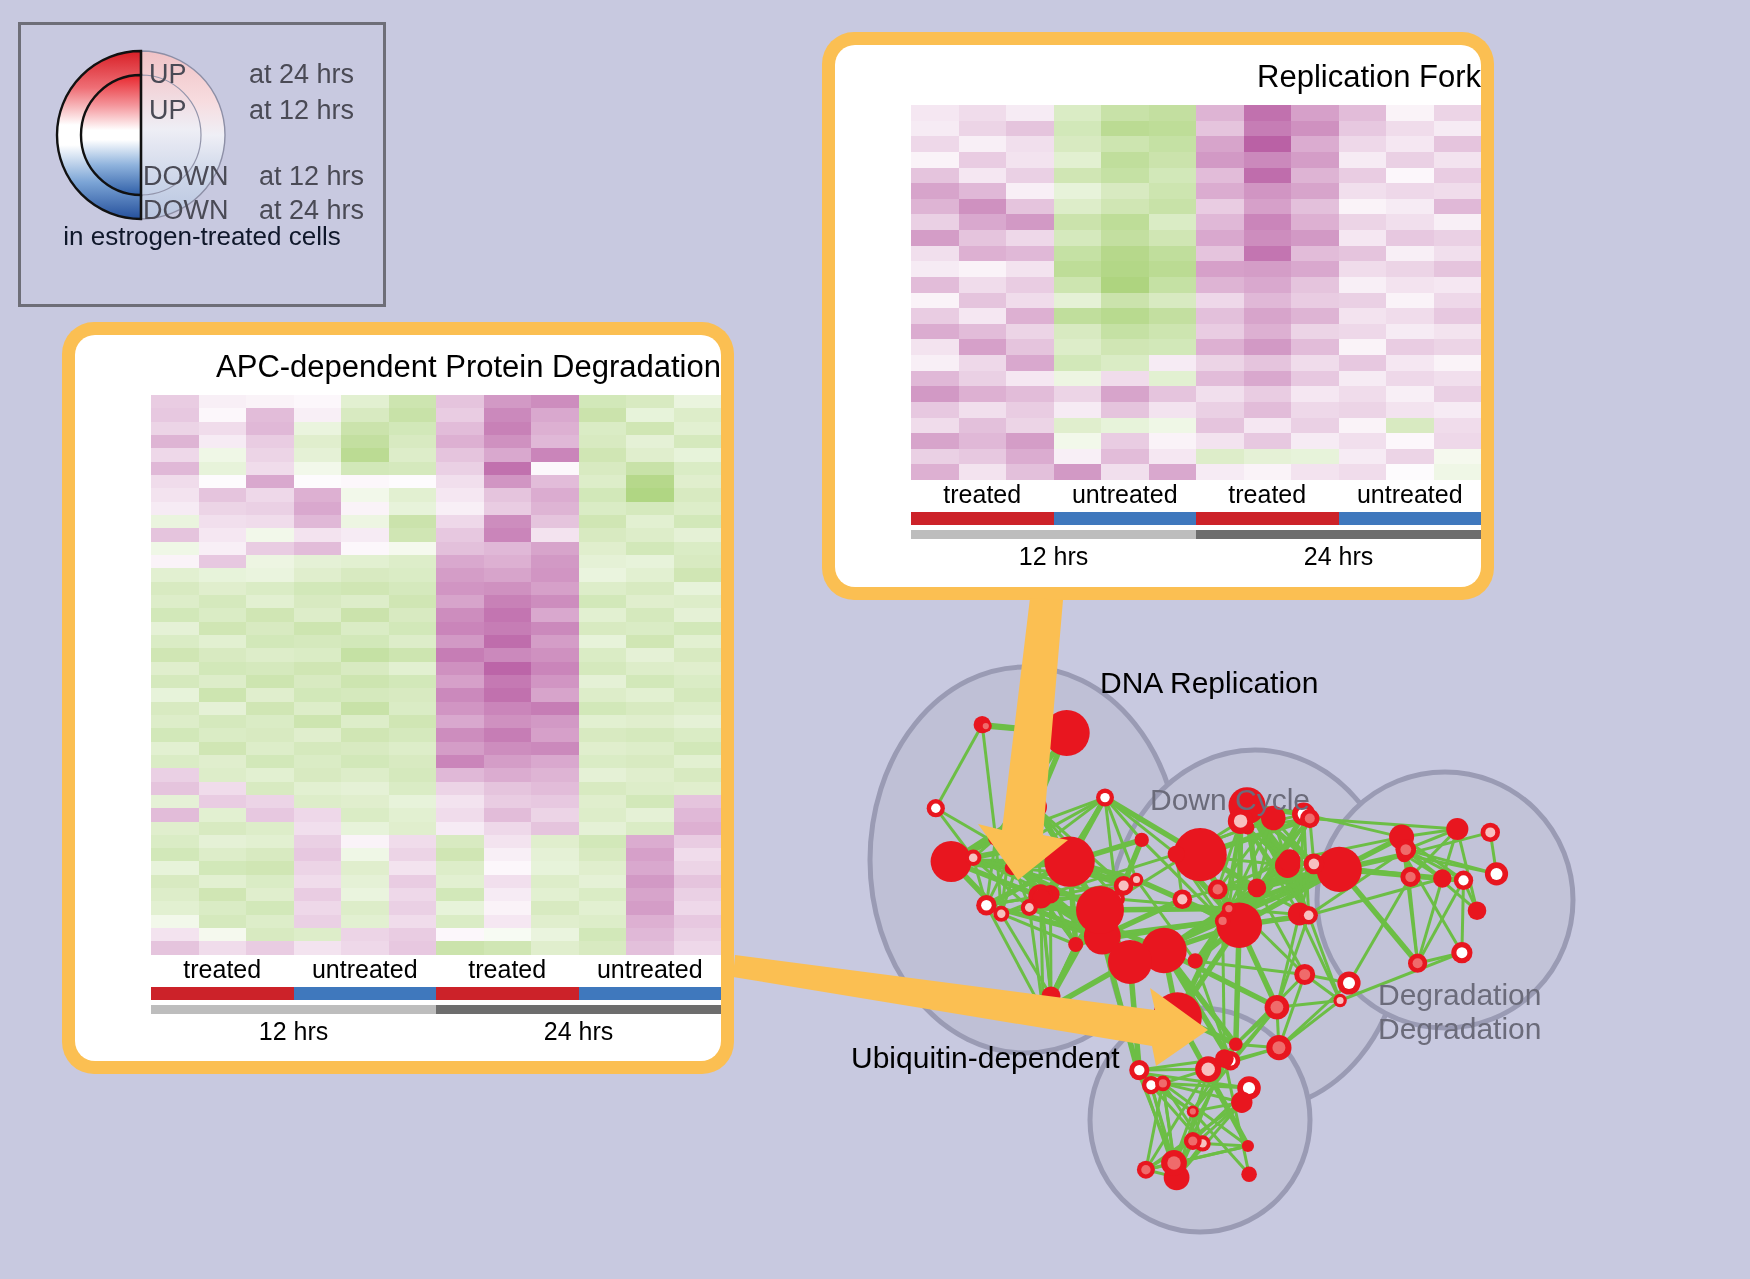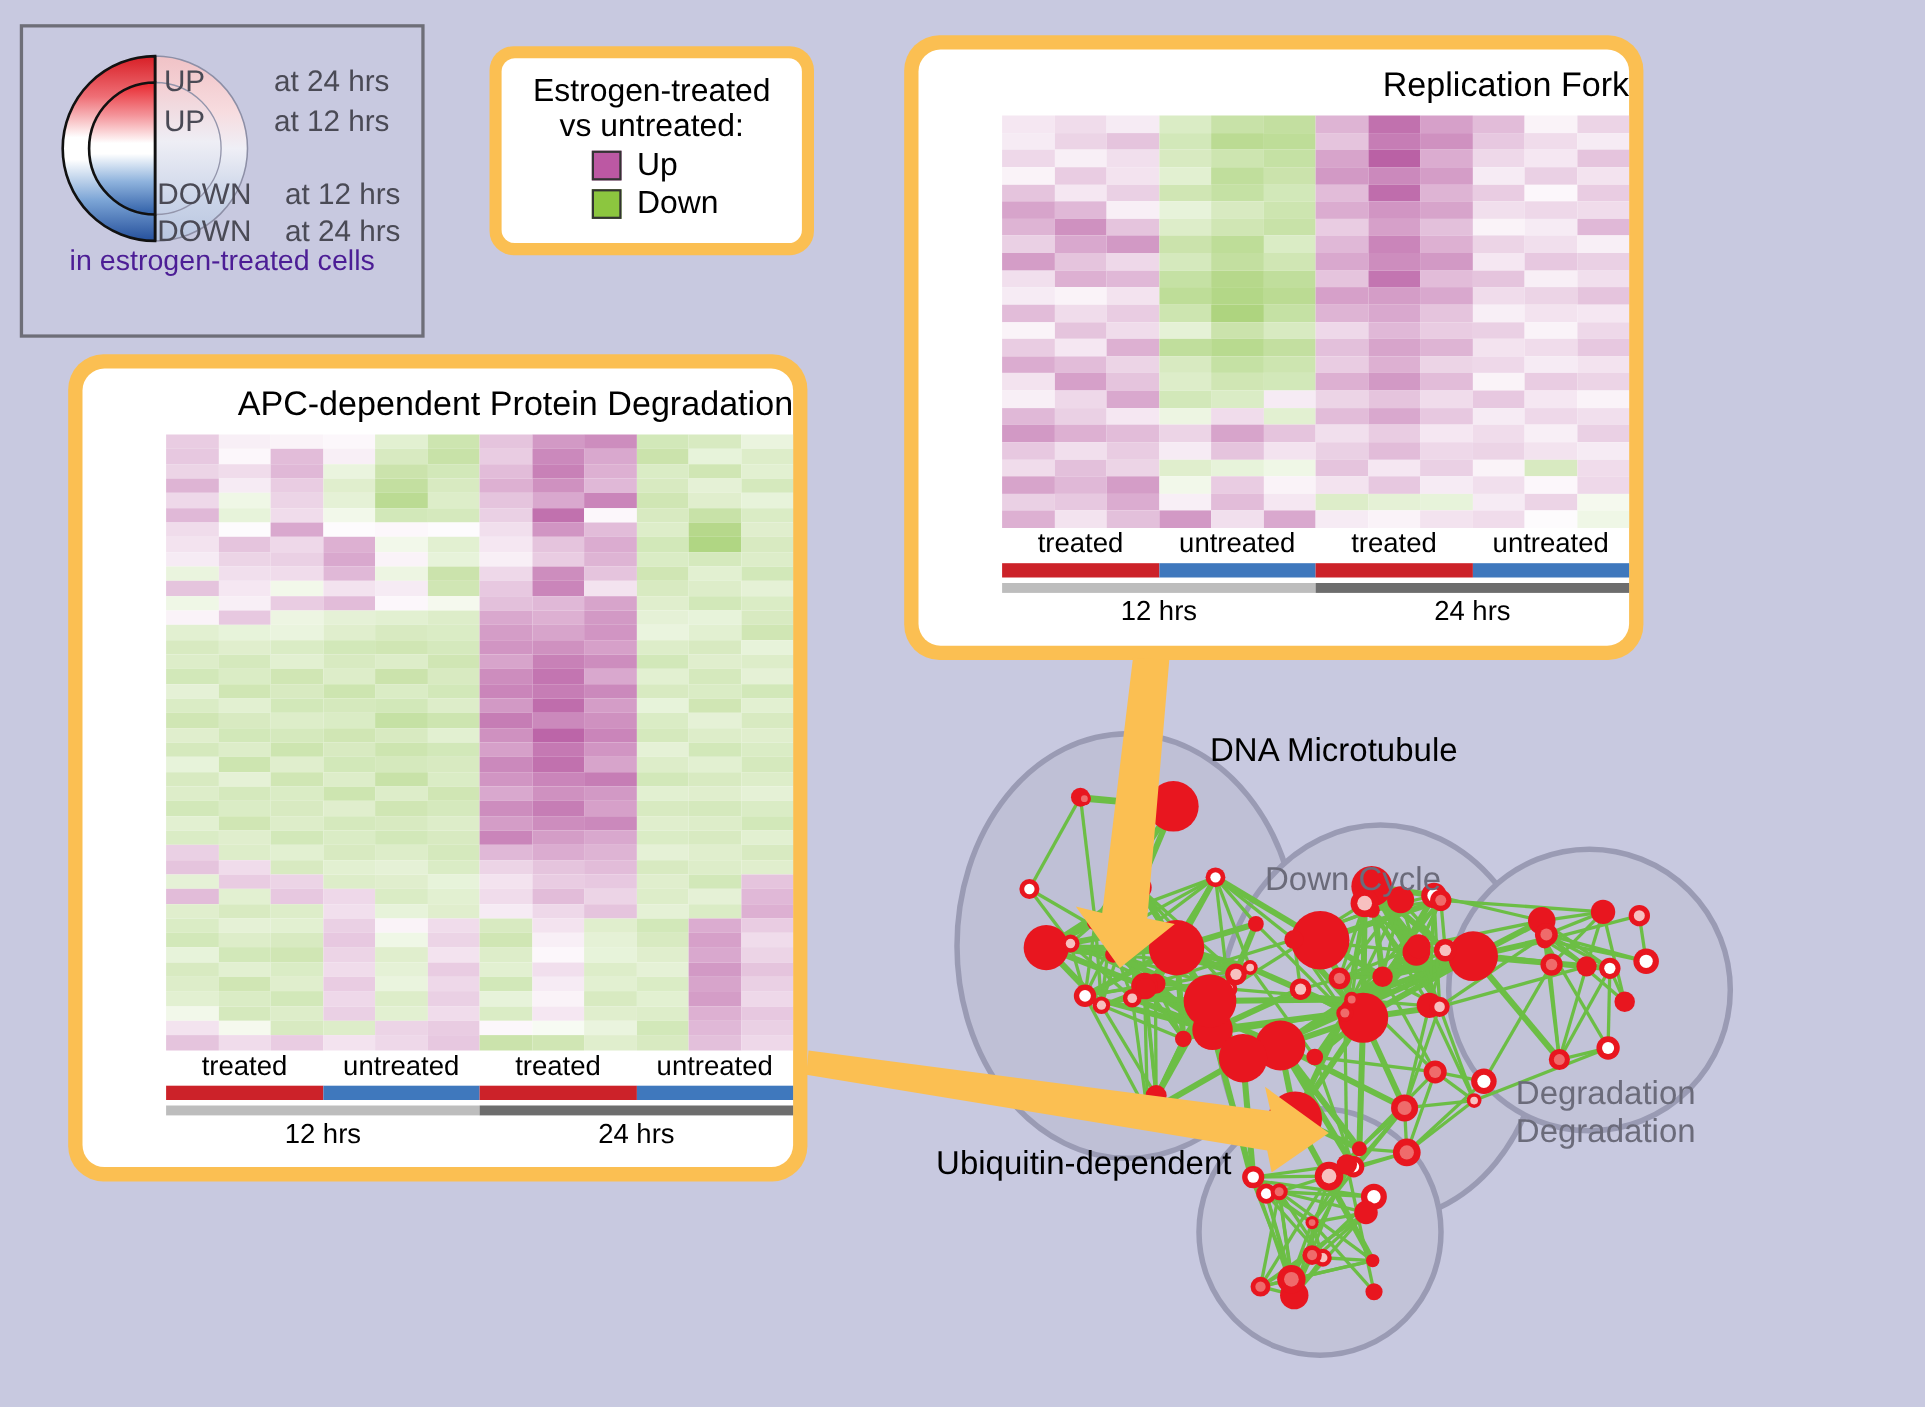--- a/index.html
+++ b/index.html
@@ -15,21 +15,21 @@
   #wheel-box{
     position:absolute;left:18px;top:22px;width:368px;height:285px;
     background:#c8c9e0;border:3px solid #6e6e78;box-sizing:border-box;
   }
   #wheel-wrap{position:absolute;left:30px;top:20px;width:180px;height:180px;}
   .wheel-label{
     position:absolute;color:#4a4a55;font-size:27px;letter-spacing:0px;white-space:nowrap;
   }
   #wheel-box .sub{
     position:absolute;left:0;right:0;top:196px;text-align:center;
-    color:#4c1d95;font-size:26px;line-height:1.22;
+    color:#0f172a;font-size:26px;line-height:1.22;
   }
 
   
   #legend-card{
     position:absolute;left:445px;top:42px;width:295px;height:190px;
     background:#fbbf52;border-radius:22px;box-sizing:border-box;padding:11px;
   }
   #legend-card .inner{
     width:100%;height:100%;background:#fff;border-radius:12px;box-sizing:border-box;
     padding:14px 10px 0 10px;text-align:center;
@@ -127,34 +127,20 @@
   <div class="wheel-label" style="left:122px;top:136px;">DOWN</div>
   <div class="wheel-label" style="left:238px;top:136px;">at 12 hrs</div>
   <div class="wheel-label" style="left:122px;top:170px;">DOWN</div>
   <div class="wheel-label" style="left:238px;top:170px;">at 24 hrs</div>
 
   <div class="sub">
     <div>in estrogen-treated cells</div>
   </div>
 </div>
 
-<div id="legend-card">
-  <div class="inner">
-    <div class="l1">Estrogen-treated</div>
-    <div class="l1">vs untreated:</div>
-    <div class="legend-row">
-      <span class="swatch" id="sw-up" style="background: rgb(188, 88, 163);"></span>
-      <span>Up</span>
-    </div>
-    <div class="legend-row">
-      <span class="swatch" id="sw-down" style="background: rgb(140, 198, 63);"></span>
-      <span>Down</span>
-    </div>
-  </div>
-</div>
 
 <div class="card" id="card-rf">
   <div class="inner">
     <div class="card-title">Replication Fork</div>
     <div class="hm" id="hm-rf" style="grid-template-columns: repeat(12, 47.5px); grid-template-rows: repeat(24, 15.625px);">
           <i style="background:#f5e7f2"></i>
           <i style="background:#f0dceb"></i>
           <i style="background:#f6ebf4"></i>
           <i style="background:#daecc5"></i>
           <i style="background:#c8e2a8"></i>
@@ -1462,21 +1448,21 @@
         <circle cx="330.0" cy="352.0" r="22.0" fill="#e8161f"></circle>
         <circle cx="300.0" cy="300.0" r="24.0" fill="#e8161f"></circle>
       </g>
 </svg>
 
 <svg style="position:absolute;left:0;top:0;width:1750px;height:1279px;pointer-events:none;">
   <path d="M1063 600 L1030 598 L1002 830 L978 824 L1018 880 L1068 840 L1043 835 Z" fill="#fbbf52"></path>
   <path d="M735 955 L1155 1010 L1150 988 L1208 1030 L1156 1066 L1152 1046 L733 977 Z" fill="#fbbf52"></path>
 </svg>
 
-<div class="net-label" id="lbl-dna">DNA Microtubule</div>
+<div class="net-label" id="lbl-dna">DNA Replication</div>
 <div class="net-label" id="lbl-cc">Down Cycle</div>
 <div class="net-label" id="lbl-mt">
   <div>Degradation</div>
   <div>Degradation</div>
 </div>
 <div class="net-label" id="lbl-ub">
   <div>Ubiquitin-dependent</div>
 </div>
 
 </div>

